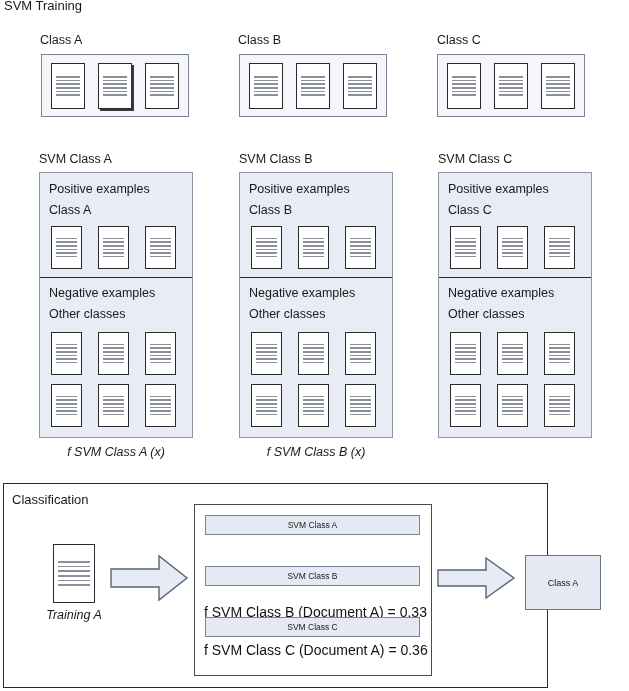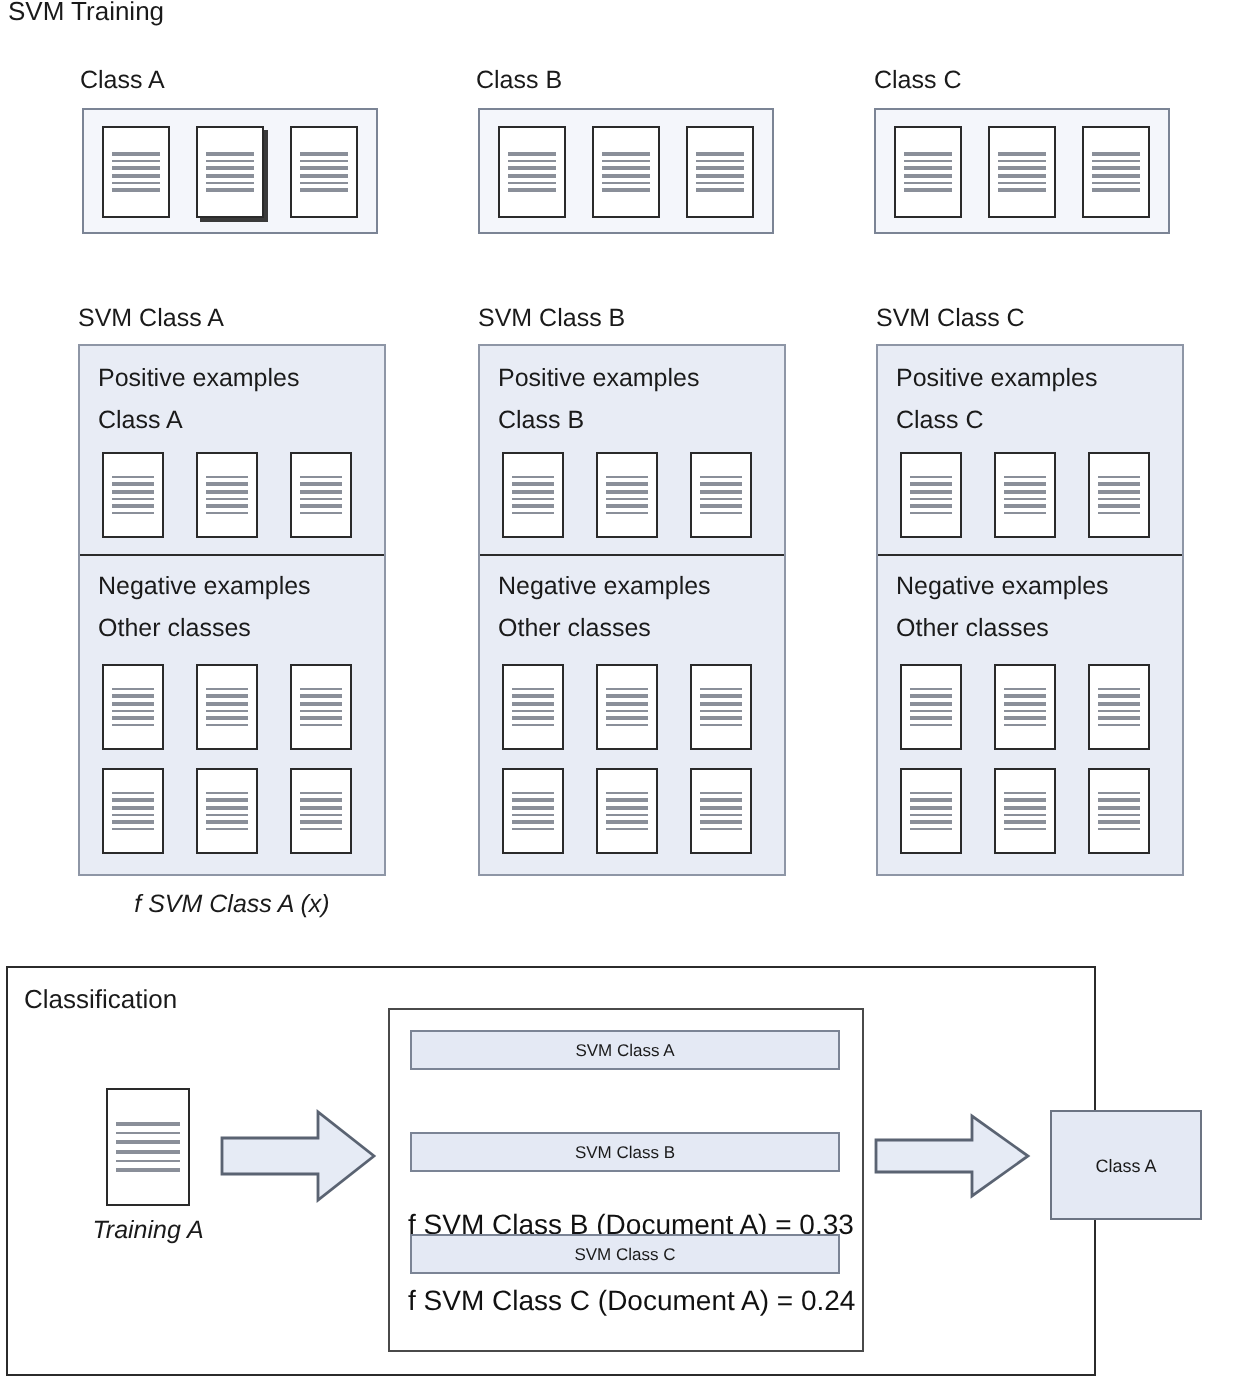--- a/index.html
+++ b/index.html
@@ -301,20 +301,21 @@
       </div>
     <div class="doc" style="left:105px;top:211px;width:31px;height:43px;">
         <i></i>
         <i></i>
         <i></i>
         <i></i>
         <i></i>
         <i></i>
       </div>
   </div>
+  <div class="caption" style="left:239px;top:445px;width:154px;">f SVM Class B (x)</div>
 
   <div class="svmpanel" style="left:438px;top:172px;width:154px;height:266px;">
     <div class="lbl" style="left:9px;top:9px;font-size:12.5px;">Positive examples</div>
     <div class="lbl" style="left:9px;top:30px;font-size:12.5px;">Class C</div>
     <div class="doc" style="left:11px;top:53px;width:31px;height:43px;">
         <i></i>
         <i></i>
         <i></i>
         <i></i>
         <i></i>
@@ -407,21 +408,21 @@
       <polygon points="2,15 50,15 50,2 78,24 50,46 50,33 2,33" fill="#e6ebf5" stroke="#5a6372" stroke-width="1.4" stroke-linejoin="miter"></polygon>
     </svg>
 
     <div class="score-frame" style="left:190px;top:20px;width:238px;height:172px;">
       <div class="svm-pill" style="left:10px;top:10px;width:215px;height:20px;">SVM Class A</div>
 
       <div class="svm-pill" style="left:10px;top:61px;width:215px;height:20px;">SVM Class B</div>
       <div class="score-line" style="left:9px;top:99px;">f SVM Class B (Document A) = 0.33</div>
 
       <div class="svm-pill" style="left:10px;top:112px;width:215px;height:20px;">SVM Class C</div>
-      <div class="score-line" style="left:9px;top:137px;">f SVM Class C (Document A) = 0.24</div>
+      <div class="score-line" style="left:9px;top:137px;">f SVM Class C (Document A) = 0.36</div>
     </div>
 
     <svg class="arrow" style="left:432px;top:72px;" width="80" height="44" viewBox="0 0 80 44">
       <polygon points="2,14 50,14 50,2 78,22 50,42 50,30 2,30" fill="#e6ebf5" stroke="#5a6372" stroke-width="1.4" stroke-linejoin="miter"></polygon>
     </svg>
 
     <div class="outbox" style="left:521px;top:71px;width:76px;height:55px;">
       <span>Class A</span>
     </div>
   </div>

